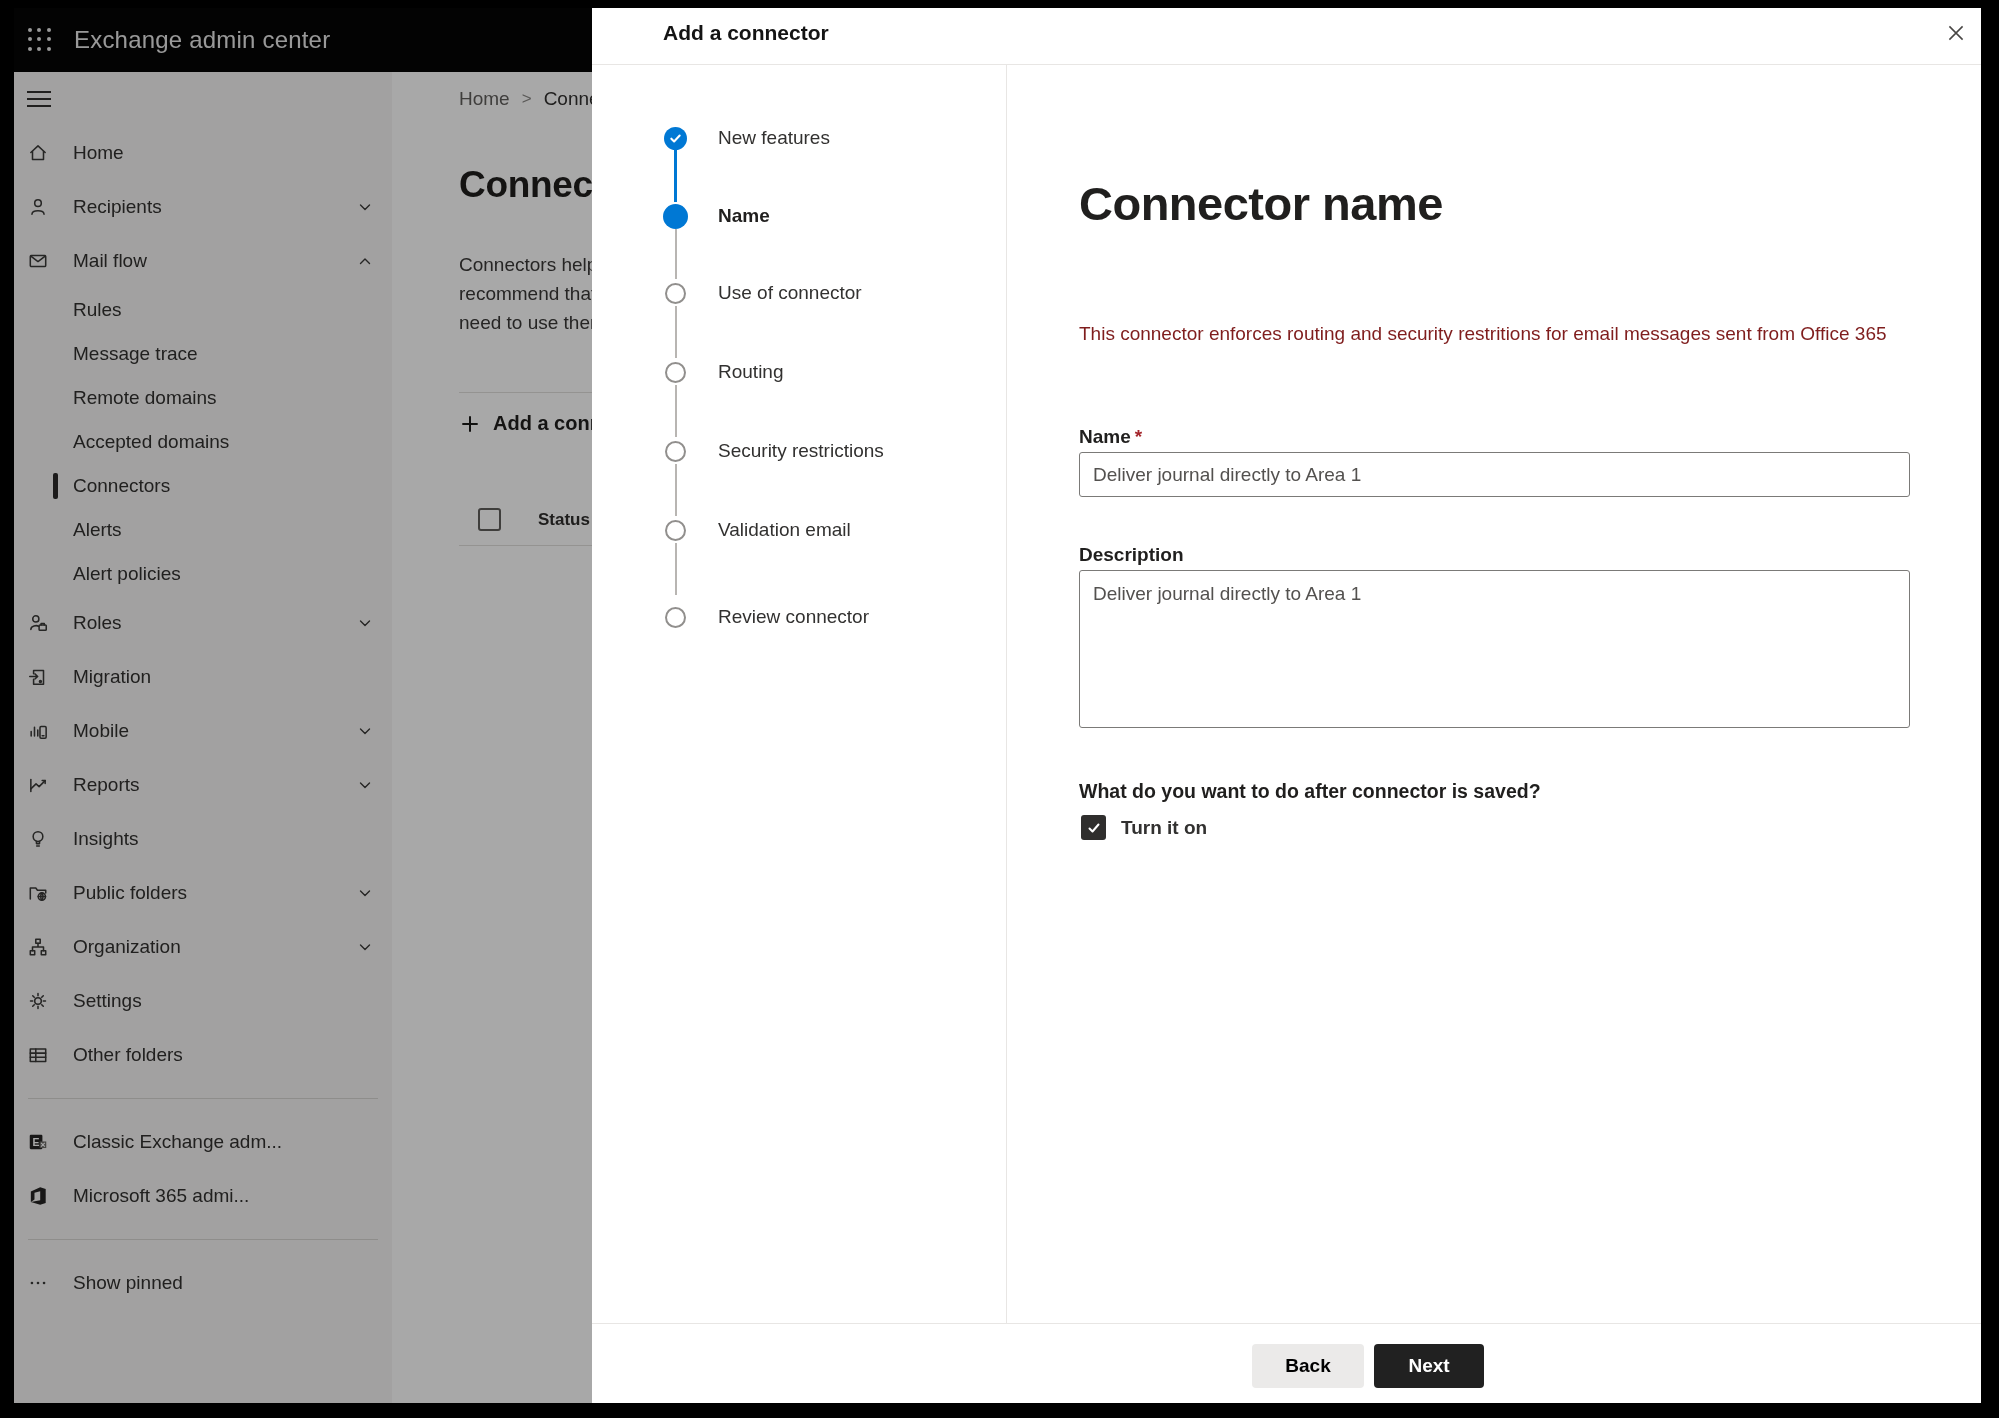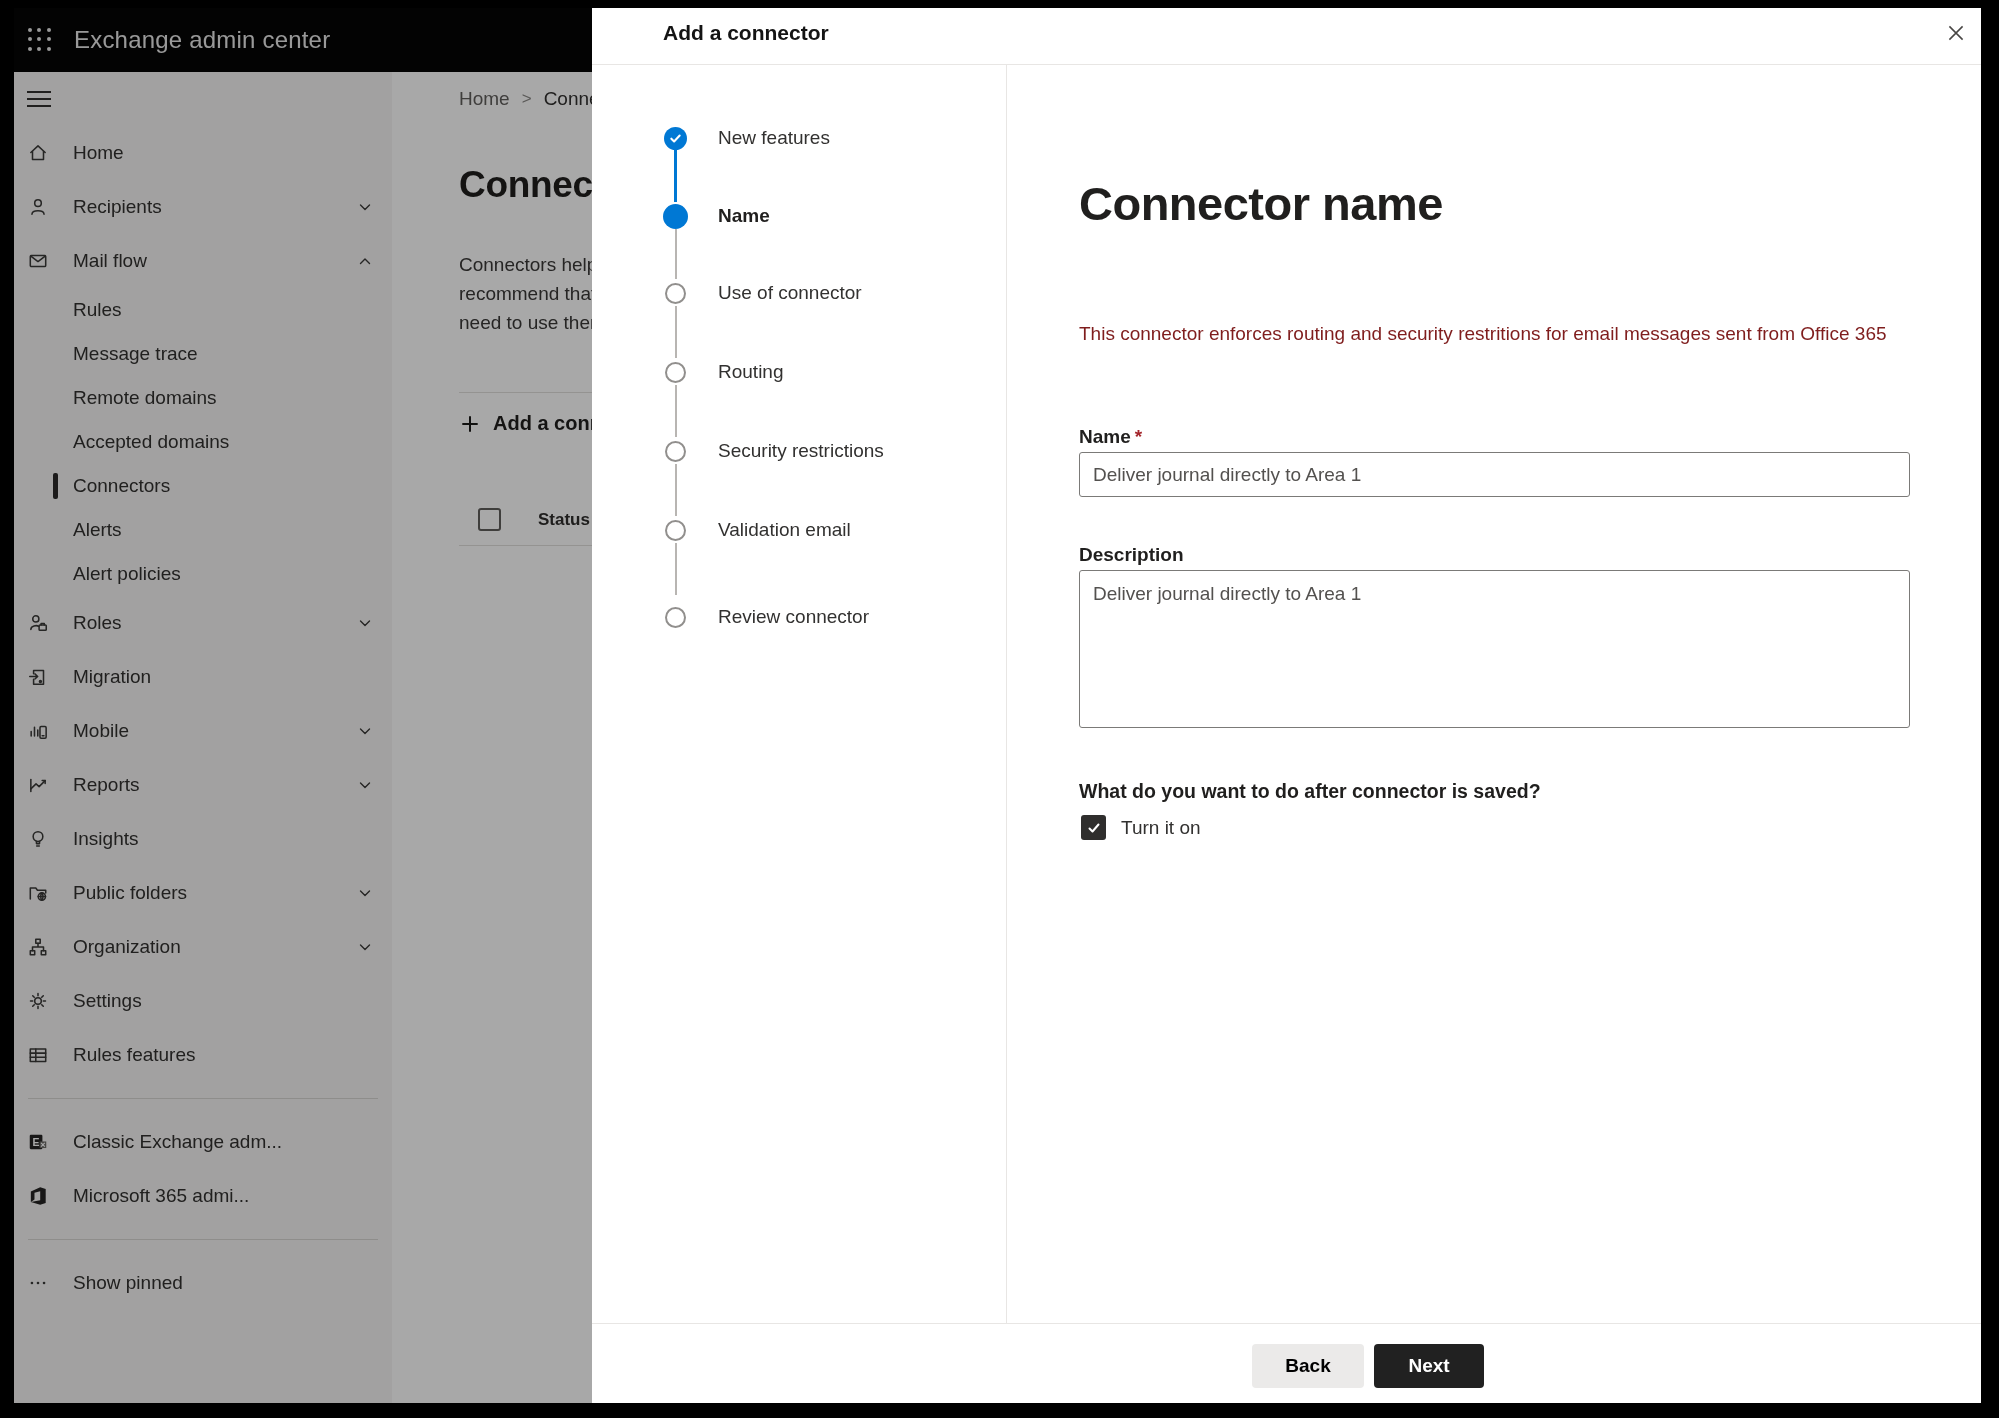--- a/index.html
+++ b/index.html
@@ -81,21 +81,21 @@
   .step-line.blue{background:var(--accent);width:3px;left:82px;}
 
   
   .m-title{position:absolute;left:487px;top:168px;font-size:47px;font-weight:700;color:#201f1e;letter-spacing:-.5px;}
   .m-desc{position:absolute;left:487px;top:312px;font-size:19px;line-height:27px;color:#7f1d1d;}
   .field-label{position:absolute;left:487px;font-size:19px;font-weight:700;color:#201f1e;}
   .req{color:var(--asterisk);margin-left:4px;font-weight:700;}
   .m-input{position:absolute;left:487px;top:444px;width:831px;height:45px;border:1.5px solid #7b7a78;border-radius:3px;font-family:inherit;font-size:19px;color:#53514f;padding:0 13px;background:#fff;outline:none;}
   .m-textarea{position:absolute;left:487px;top:562px;width:831px;height:158px;border:1.5px solid #7b7a78;border-radius:3px;font-family:inherit;font-size:19px;color:#53514f;padding:10px 13px;background:#fff;resize:none;outline:none;line-height:25px;}
   .m-question{position:absolute;left:487px;top:772px;font-size:19.5px;font-weight:700;color:#201f1e;}
-  .m-checkrow{position:absolute;left:489px;top:807px;display:flex;align-items:center;gap:15px;cursor:pointer;}
+  .m-checkrow{position:absolute;left:489px;top:807px;display:flex;align-items:center;gap:15px;cursor:pointer;font-weight:bold;}
   .m-checkbox{width:25px;height:25px;background:#2f2e2d;border-radius:3px;display:flex;align-items:center;justify-content:center;}
   .m-checkbox svg{width:14px;height:14px;stroke:#fff;stroke-width:2;fill:none;stroke-linecap:round;stroke-linejoin:round;}
   .m-checklabel{font-size:19px;color:#323130;}
 
   
   .btn{position:absolute;top:1336px;height:44px;border:none;border-radius:4px;font-family:inherit;font-size:19px;font-weight:700;cursor:pointer;}
   .btn-back{left:660px;width:112px;background:#ebeae9;color:#000000;}
   .btn-next{left:782px;width:110px;background:var(--next-btn-bg);color:#fff;}
 </style>
 </head>
@@ -290,21 +290,21 @@
       <span class="nav-label">Settings</span>
     </div>
 
     <div class="nav-row main">
       <span class="nav-icon">
           <svg class="nic" viewBox="0 0 20 20">
             <rect x="3" y="4.5" width="14" height="11.5"></rect>
             <path d="M3 8.3 H17 M3 12.1 H17 M8 4.5 V16"></path>
           </svg>
         </span>
-      <span class="nav-label">Rules features</span>
+      <span class="nav-label">Other folders</span>
     </div>
 
     <div class="nav-divider"></div>
 
     <div class="nav-row main">
       <span class="nav-icon">
           <svg viewBox="0 0 20 20">
             <rect x="2.5" y="3.5" width="11.5" height="13" rx="1" fill="#252423"></rect>
             <text x="5" y="13.3" font-size="9.5" font-weight="bold" fill="#fff" font-family="Liberation Sans, sans-serif">E</text>
             <rect x="11.5" y="9.5" width="6" height="6" fill="#6e6c6a"></rect>

